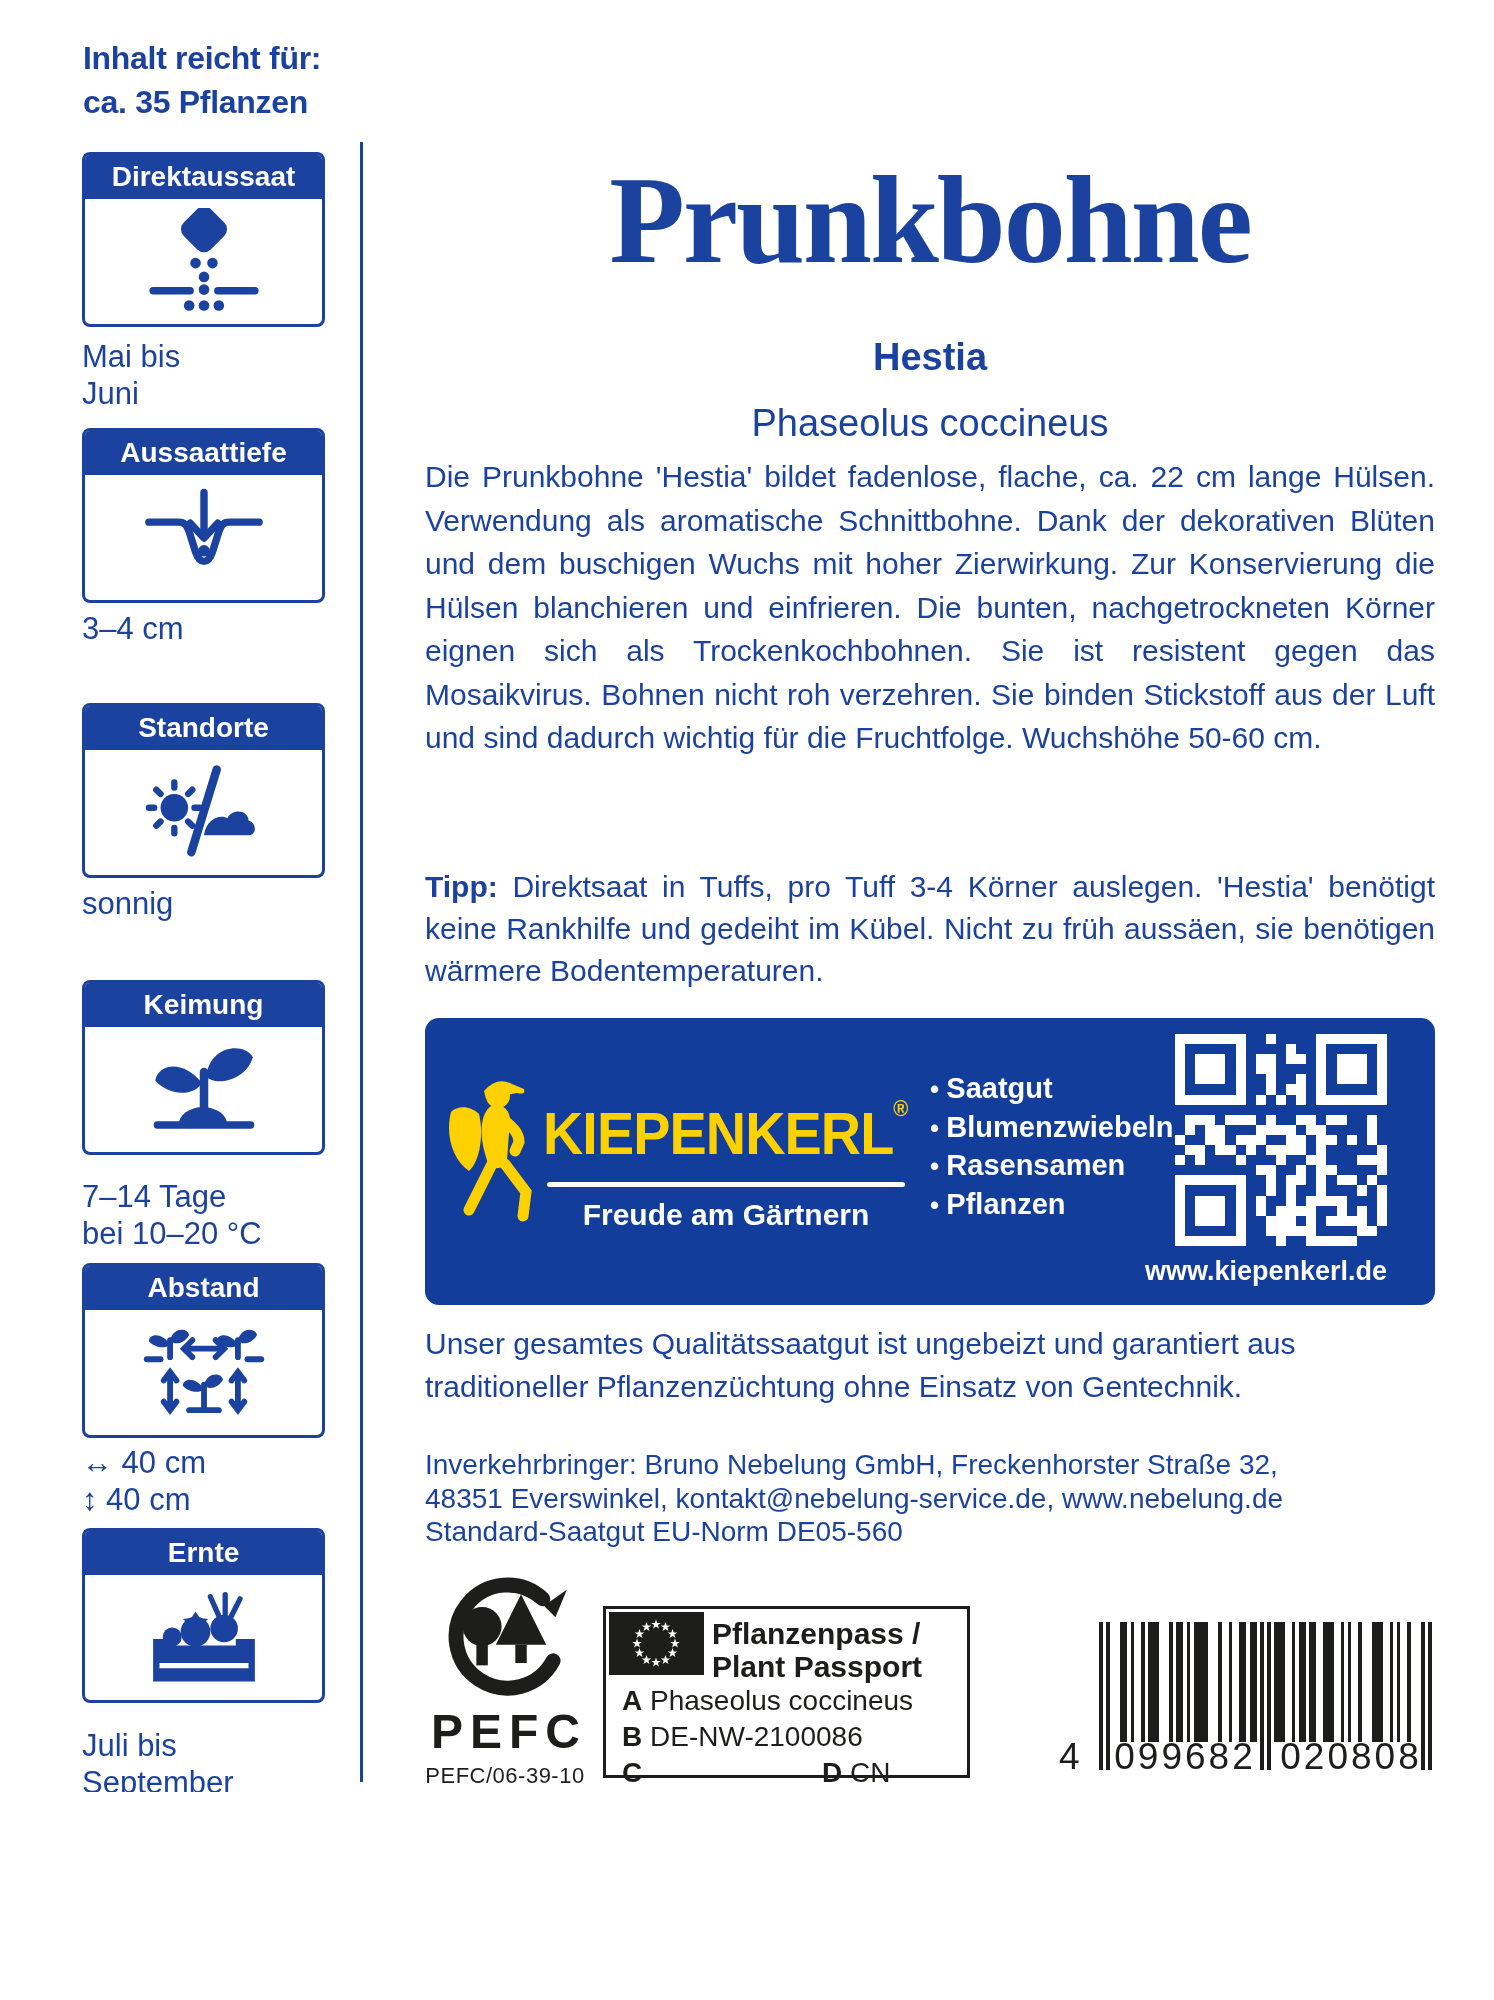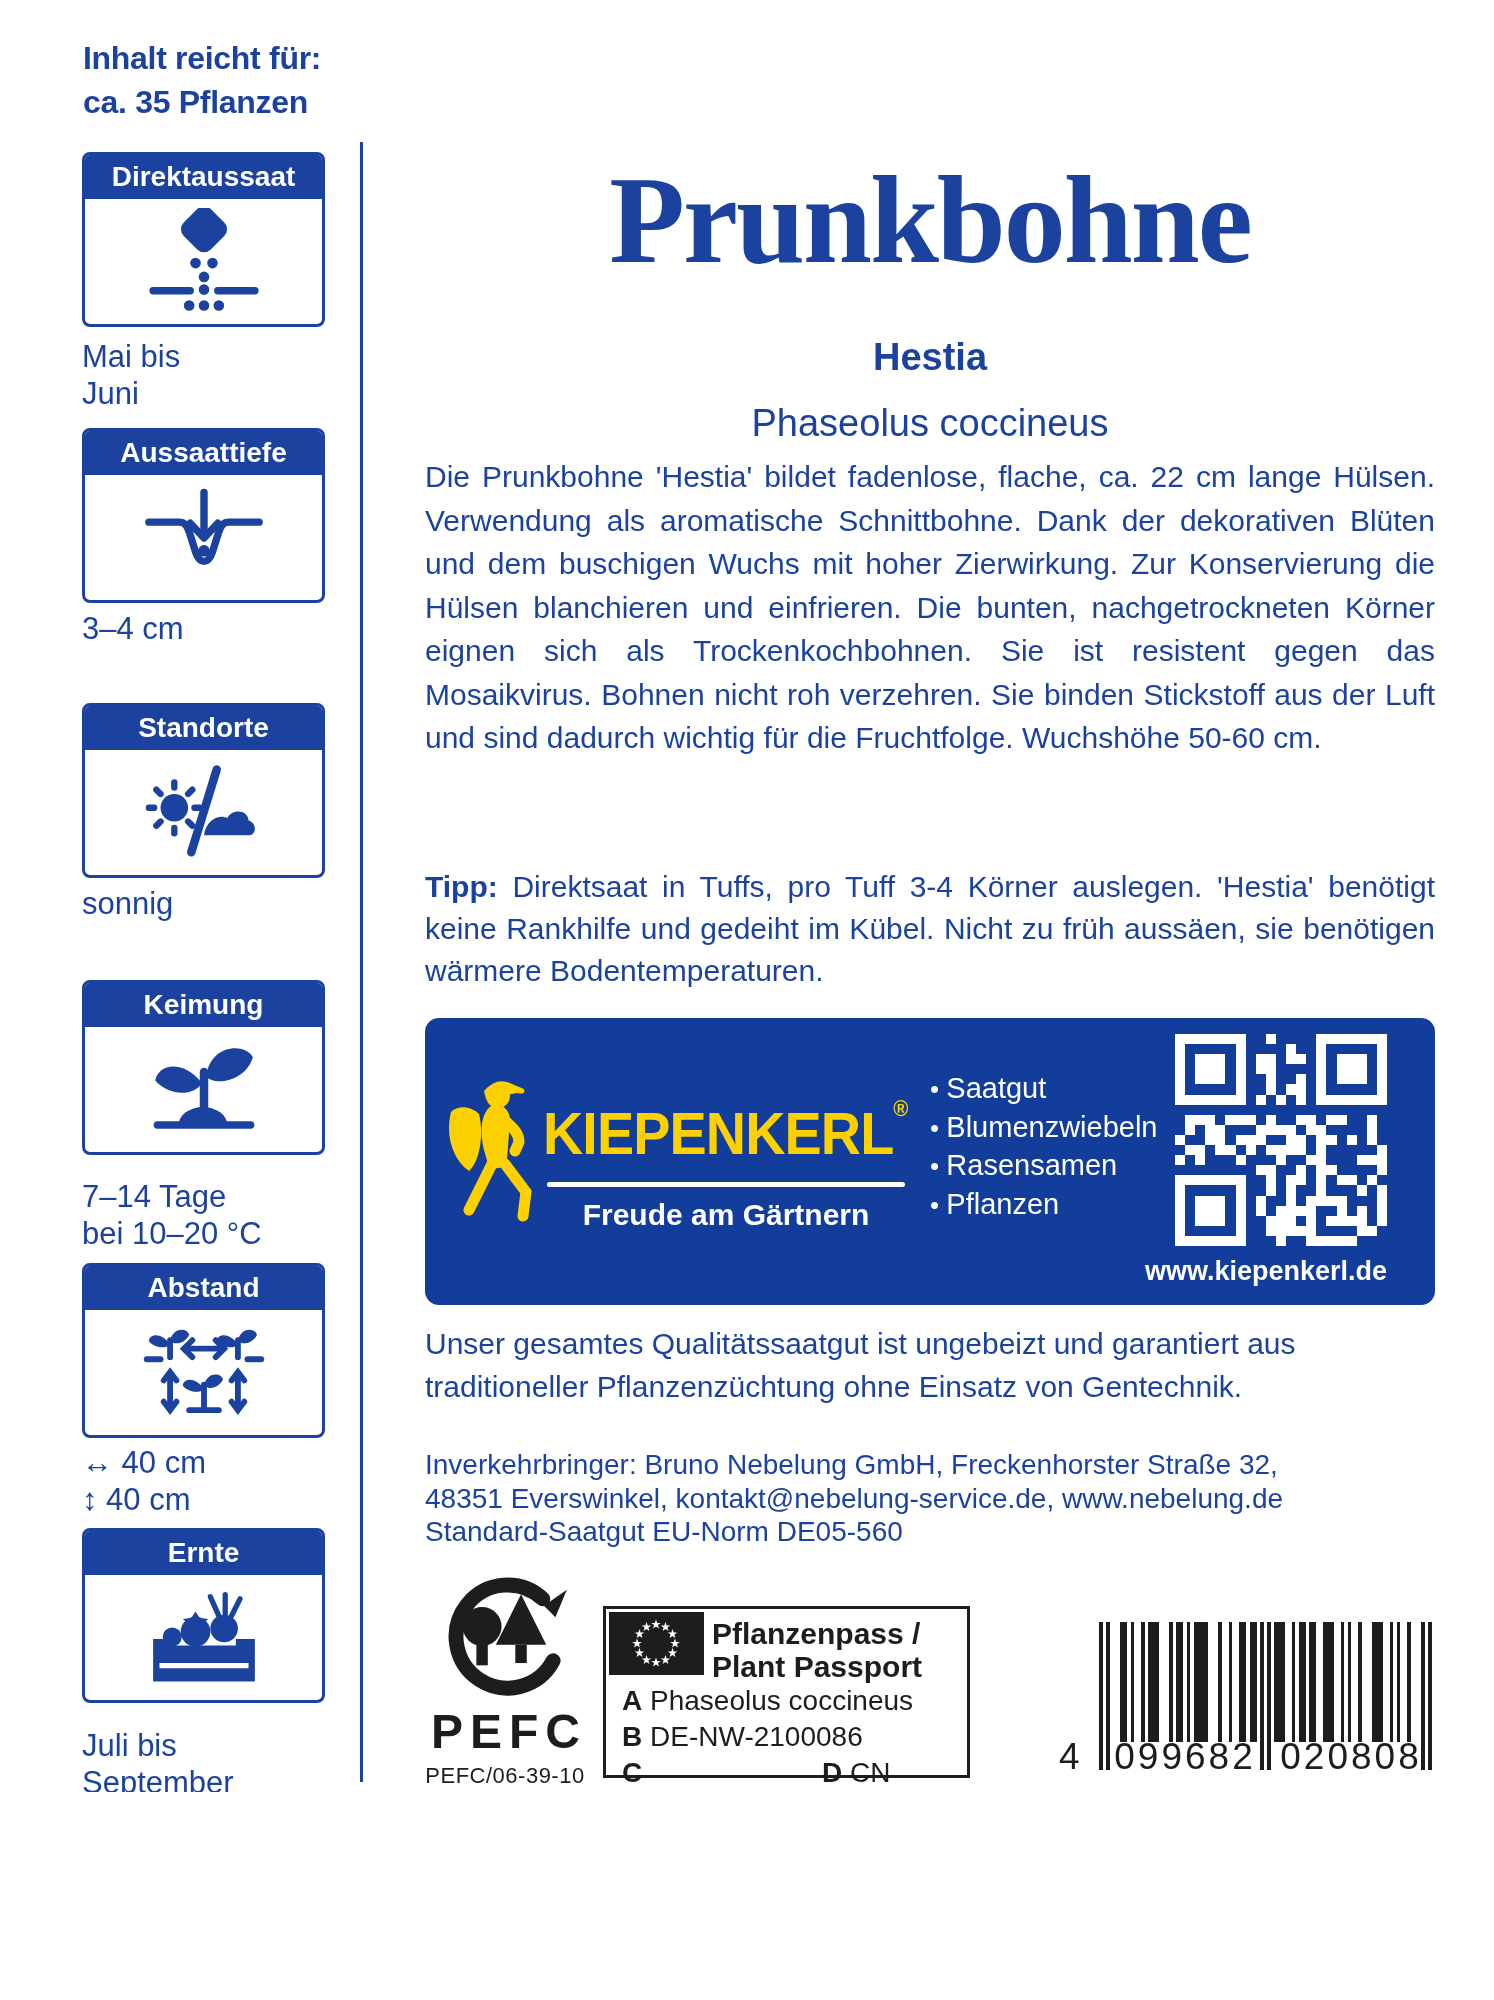--- a/index.html
+++ b/index.html
@@ -22,21 +22,21 @@
   .desc{position:absolute;top:455px;width:100%;font-size:30px;line-height:43.5px;text-align:justify;}
   .tip{position:absolute;top:866px;width:100%;font-size:30px;line-height:42px;text-align:justify;}
   .tip b{font-weight:bold;}
   
   .banner{position:absolute;top:1018px;width:1010px;height:287px;background:#123d9b;border-radius:14px;}
   .brand{position:absolute;left:118px;top:78px;color:#fdd000;font-weight:bold;font-size:60px;letter-spacing:-1px;
          transform:scaleX(0.93);transform-origin:left;white-space:nowrap;}
   .brand sup{font-size:22px;vertical-align:38px;}
   .brand-underline{position:absolute;left:122px;top:164px;width:358px;height:5px;background:#fff;border-radius:3px;}
   .slogan{position:absolute;left:122px;top:180px;width:358px;text-align:center;color:#fff;font-weight:bold;font-size:30px;}
-  .products{position:absolute;left:505px;top:52px;margin:0;padding:0;list-style:none;color:#fff;font-weight:normal;font-size:29px;line-height:37.5px;}
+  .products{position:absolute;left:505px;top:52px;margin:0;padding:0;list-style:none;color:#fff;font-weight:bold;font-size:29px;line-height:37.5px;}
   .products li::before{content:"• ";font-size:26px;}
   .qr{position:absolute;left:750px;top:16px;width:212px;height:212px;}
   .website{position:absolute;left:660px;top:238px;width:302px;text-align:right;color:#fff;font-weight:bold;font-size:27px;}
   .figure{position:absolute;left:22px;top:58px;}
   
   .quality{position:absolute;top:1322px;width:100%;font-size:30px;line-height:43px;}
   .distrib{position:absolute;top:1448px;width:100%;font-size:28px;line-height:33.5px;}
   
   .pefc{position:absolute;left:0;top:1576px;width:160px;text-align:center;color:#1d1d1b;}
   .pefc-word{font-size:48px;font-weight:bold;letter-spacing:7px;margin-top:2px;margin-left:6px;}

